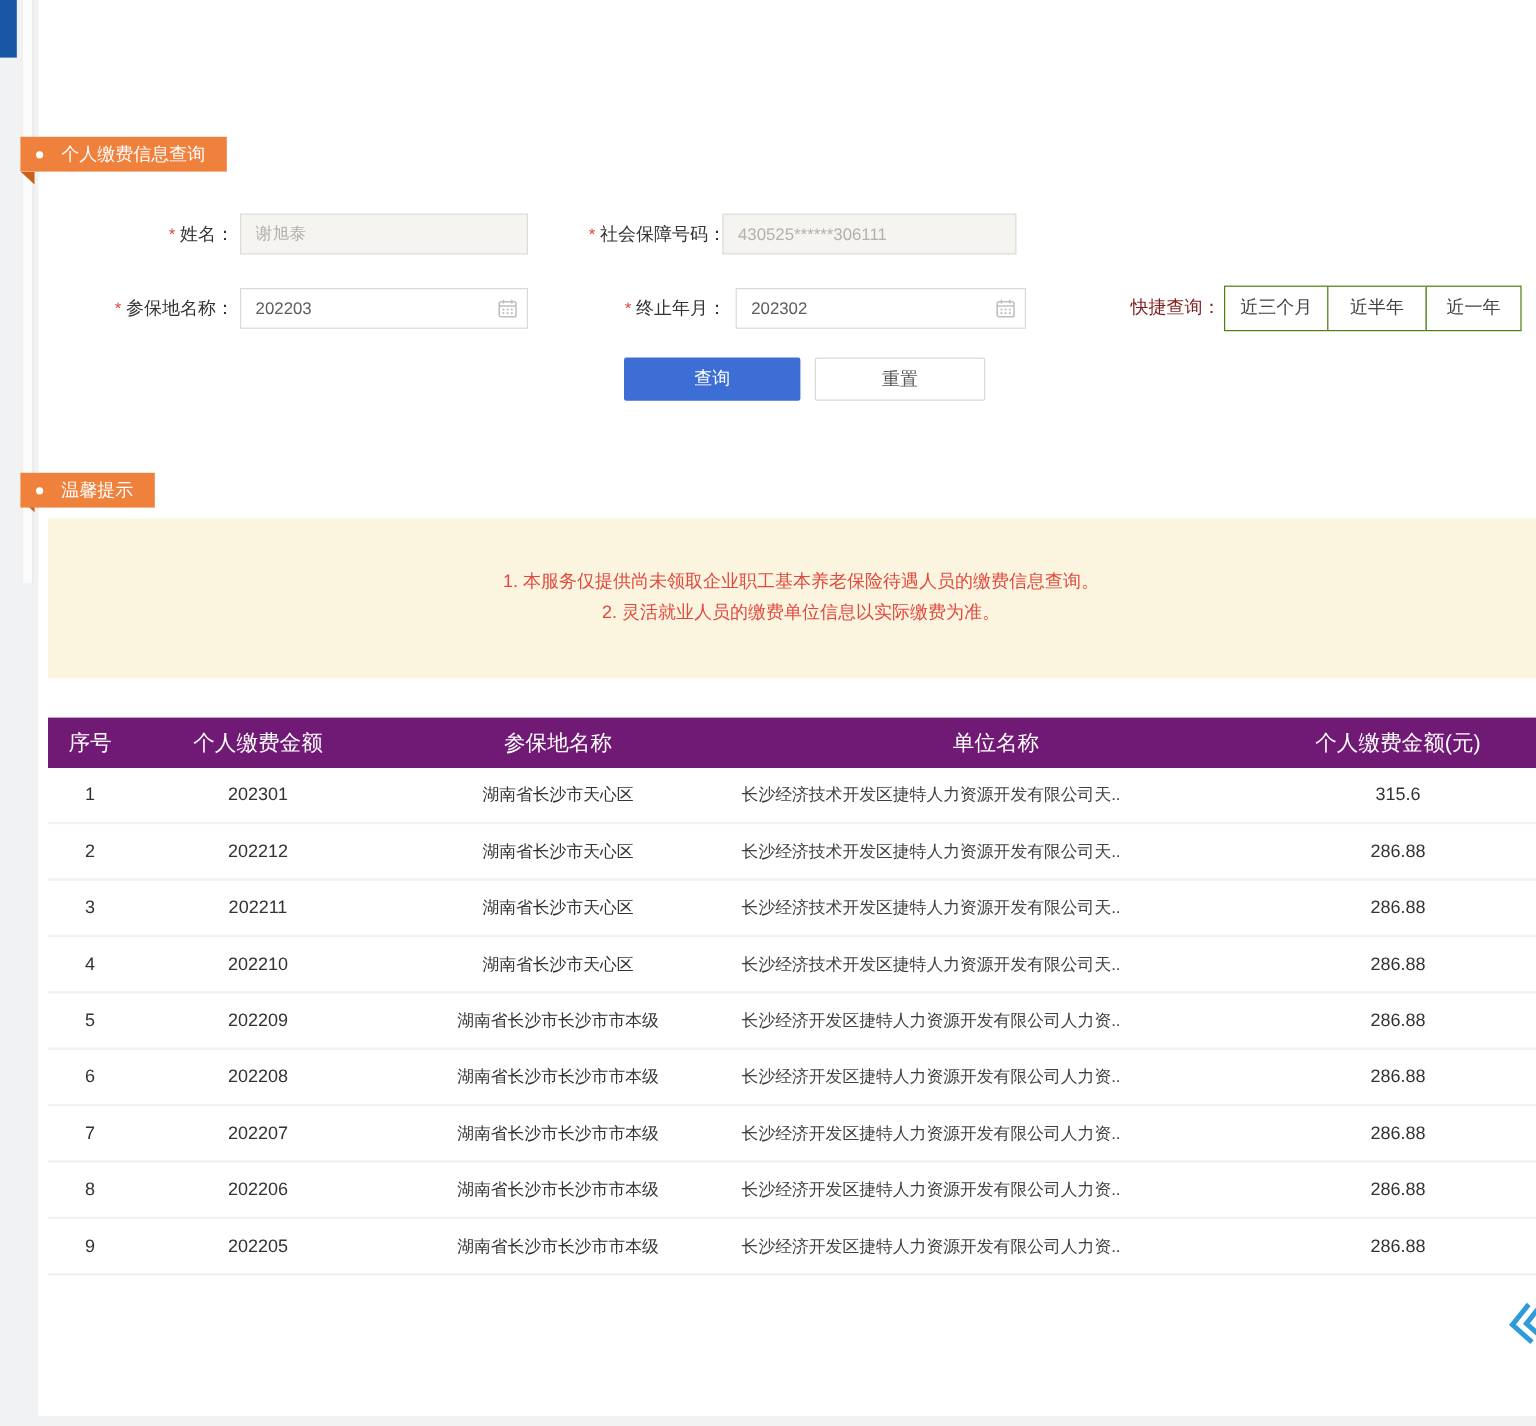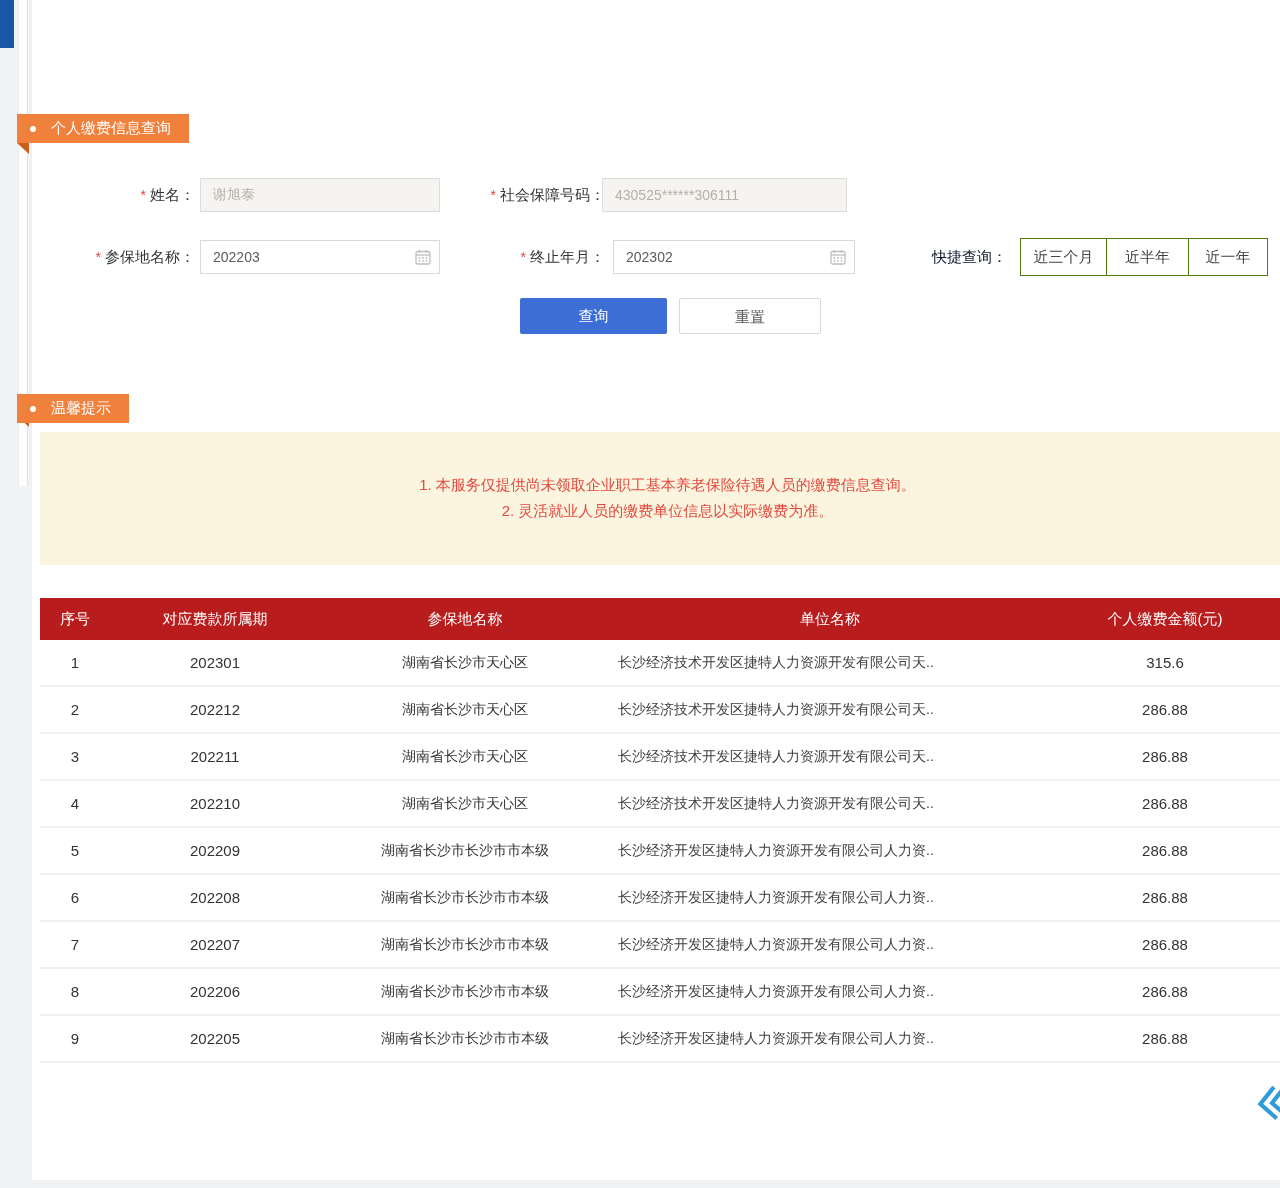--- a/index.html
+++ b/index.html
@@ -24,35 +24,35 @@
   .form-label { position:absolute; height:34px; line-height:34px; font-size:15px; color:#333; text-align:right; }
   .req { color:#e04343; margin-right:4px; font-size:14px; }
 
   .text-input { position:absolute; height:34px; border:1px solid #dcdcdc; background:#f5f4f1;
                 color:#b5b0a8; font-size:14px; padding:0 12px; font-family:inherit; }
   .date-wrap { position:absolute; height:34px; }
   .date-input { width:100%; height:34px; border:1px solid #d9d9d9; background:#fff;
                 color:#5c5c5c; font-size:14px; padding:0 34px 0 12px; font-family:inherit; }
   .cal-icon { position:absolute; right:9px; top:9px; width:16px; height:16px; color:#bfbfbf; }
 
-  .quick-label { position:absolute; font-size:15px; color:#0f172a; line-height:38px; }
+  .quick-label { position:absolute; font-size:15px; color:#7f1d1d; line-height:38px;margin-left:10px; }
   .quick-btn { position:absolute; height:38px; background:#fff; border:1px solid #4d7c0f;
                color:#444; font-size:15px; text-align:center; line-height:36px; cursor:pointer; }
 
   .btn { position:absolute; height:36px; font-size:15px; text-align:center; line-height:36px;
          border-radius:2px; cursor:pointer; }
   .btn-primary { background:#3c6ed5; color:#fff; }
   .btn-plain { background:#fff; border:1px solid #d9d9d9; color:#555; }
 
   .notice-box { position:absolute; left:40px; top:432px; width:1240px; height:133px; background:#fbf5df;
                 padding:40px 20px 0 35px; }
   .notice-line { font-size:15px; color:#e2493e; line-height:26px;text-align:center; }
 
   .table { position:absolute; left:40px; top:598px; width:1240px; }
-  .thead { display:flex; height:42px; background:#b91c1c; color:#fff; font-size:15px; align-items:center; }
+  .thead { display:flex; height:42px; background:#701a75; color:#fff; font-size:18px; align-items:center; }
   .trow  { display:flex; height:47px; background:#fff; border-bottom:2px solid #f1f1f1;
            align-items:center; font-size:15px; color:#333; }
   .th, .td { text-align:center; overflow:hidden; white-space:nowrap; }
   .c1 { width:70px; }  .c2 { width:210px; } .c3 { width:290px; }
   .c4 { width:440px; } .c5 { width:230px; }
   .td.c4 { text-align:left; padding-left:8px; font-size:14px; color:#404040; }
   .td.c3 { font-size:14px; }
 
   .collapse-chevron { position:absolute; left:1252px; top:1080px; width:40px; height:46px;
                       transform:rotate(-5deg); cursor:pointer; }
@@ -136,21 +136,21 @@
   <div class="badge-fold" style="left:17px; top:416px;"></div>
 
   <div class="notice-box">
     <div class="notice-line">1. 本服务仅提供尚未领取企业职工基本养老保险待遇人员的缴费信息查询。</div>
     <div class="notice-line">2. 灵活就业人员的缴费单位信息以实际缴费为准。</div>
   </div>
 
   <div class="table">
     <div class="thead">
       <div class="th c1">序号</div>
-      <div class="th c2">对应费款所属期</div>
+      <div class="th c2">个人缴费金额</div>
       <div class="th c3">参保地名称</div>
       <div class="th c4">单位名称</div>
       <div class="th c5">个人缴费金额(元)</div>
     </div>
     <div>
     <div class="trow">
       <div class="td c1">1</div>
       <div class="td c2">202301</div>
       <div class="td c3">湖南省长沙市天心区</div>
       <div class="td c4">长沙经济技术开发区捷特人力资源开发有限公司天..</div>

